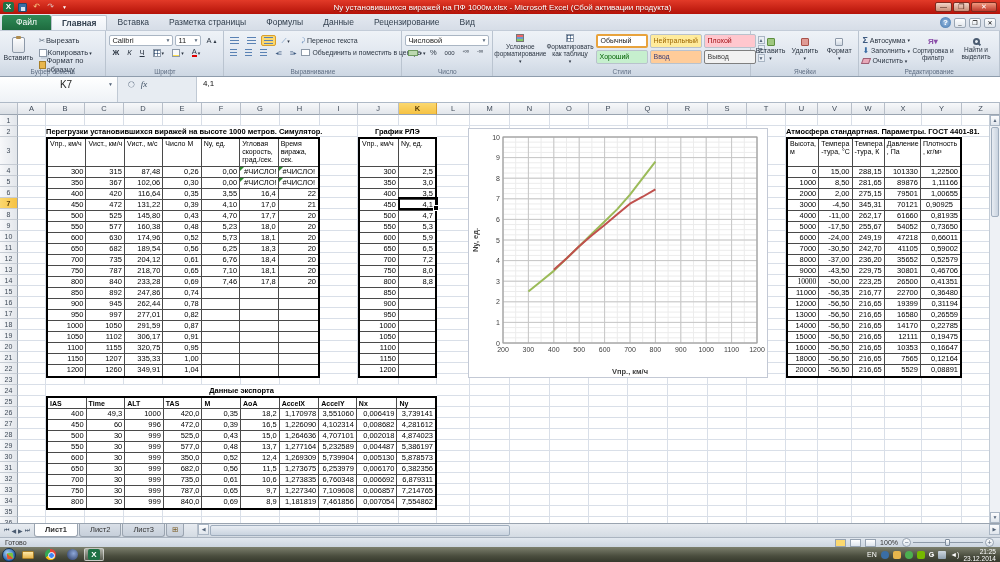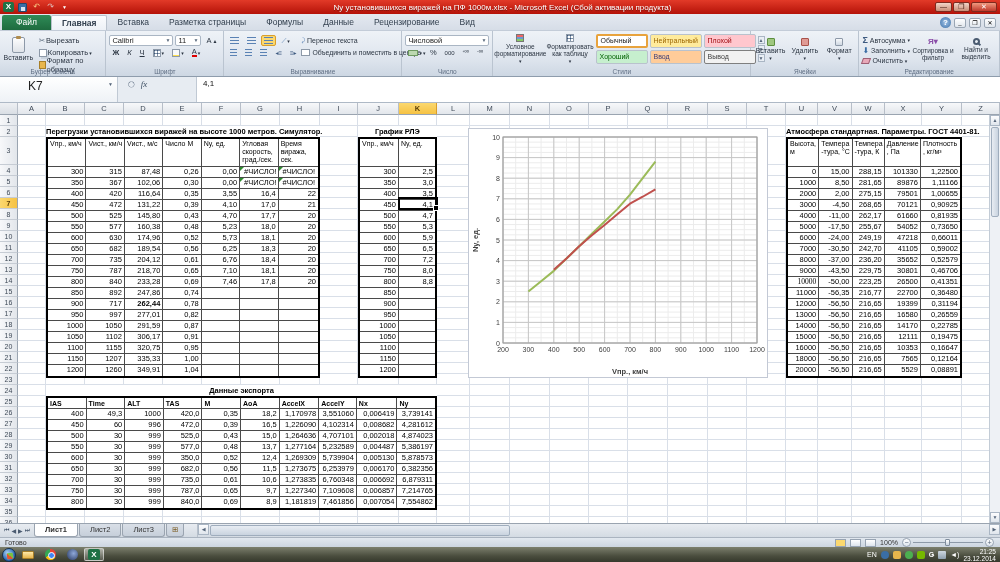--- a/index.html
+++ b/index.html
@@ -68,21 +68,21 @@
   .money-ic{display:inline-block;width:10px;height:6px;background:#bcd8b0;border:1px solid #6d9960;}
   .mini-ic{font-size:6px;color:#3d5a80;}
   .cellbtn-ic{display:inline-block;width:8px;height:8px;border-radius:1px;}
   .ins{background:#9fc77f;border:1px solid #5d8f3f;}
   .del{background:#e09a94;border:1px solid #a8524a;}
   .fmt{background:linear-gradient(#f7f9fb,#cfd8e2);border:1px solid #8d99a8;}
 
   
   .fbar{position:absolute;left:0;top:77px;width:1000px;height:26px;background:#e7ecf2;border-bottom:1px solid #aeb9c6;display:flex;}
   .namebox{width:118px;background:linear-gradient(#fff,#eef2f6);border-right:1px solid #c0c9d4;display:flex;align-items:flex-start;}
-  .namebox .nb-text{flex:1;font-size:12px;padding:2px 0 0 28px;color:#222;}
+  .namebox .nb-text{flex:1;font-size:10px;padding:2px 0 0 28px;color:#222;text-align:center;}
   .nb-arrow{width:13px;font-size:5px;color:#55657a;text-align:center;padding-top:4px;}
   .fx-zone{width:78px;display:flex;align-items:flex-start;gap:6px;padding:2px 0 0 10px;color:#55657a;}
   .fx{font-style:italic;font-family:"Liberation Serif",serif;font-size:9px;color:#3d4f63;}
   .finput{flex:1;background:#fff;border-left:1px solid #c0c9d4;font-size:8px;padding:2px 0 0 6px;color:#111;}
 
   
   .sheet{position:absolute;left:0;top:103px;width:1000px;height:420px;background:#fff;}
   .colheads{position:absolute;left:0;top:0;width:1000px;height:12px;display:flex;}
   .ch{height:12px;background:linear-gradient(#f7f8fa,#e2e6eb);border-right:1px solid #b7bec8;border-bottom:1px solid #9aa4b0;font-size:7.5px;color:#3f4a58;text-align:center;line-height:12px;}
   .ch.corner{background:linear-gradient(#eef0f3,#d9dee4);}
@@ -660,22 +660,22 @@
               <div class="tcell num" style="width: 39px; height: 11px;">850</div>
               <div class="tcell num" style="width: 39px; height: 11px;">892</div>
               <div class="tcell num" style="width: 39px; height: 11px;">247,86</div>
               <div class="tcell num" style="width: 39px; height: 11px;">0,74</div>
               <div class="tcell num" style="width: 39px; height: 11px;"></div>
               <div class="tcell num" style="width: 39px; height: 11px;"></div>
               <div class="tcell num" style="width: 40px; height: 11px;"></div>
             </div>
             <div class="trow">
               <div class="tcell num" style="width: 39px; height: 11px;">900</div>
-              <div class="tcell num" style="width: 39px; height: 11px;">717</div>
-              <div class="tcell num" style="width: 39px; height: 11px; font-weight: bold;">262,44</div>
+              <div class="tcell num" style="width: 39px; height: 11px;">945</div>
+              <div class="tcell num" style="width: 39px; height: 11px;">262,44</div>
               <div class="tcell num" style="width: 39px; height: 11px;">0,78</div>
               <div class="tcell num" style="width: 39px; height: 11px;"></div>
               <div class="tcell num" style="width: 39px; height: 11px;"></div>
               <div class="tcell num" style="width: 40px; height: 11px;"></div>
             </div>
             <div class="trow">
               <div class="tcell num" style="width: 39px; height: 11px;">950</div>
               <div class="tcell num" style="width: 39px; height: 11px;">997</div>
               <div class="tcell num" style="width: 39px; height: 11px;">277,01</div>
               <div class="tcell num" style="width: 39px; height: 11px;">0,82</div>
@@ -838,23 +838,23 @@
             <div class="trow">
               <div class="tcell num" style="width: 32px; height: 11px;">2000</div>
               <div class="tcell num" style="width: 34px; height: 11px;">2,00</div>
               <div class="tcell num" style="width: 33px; height: 11px;">275,15</div>
               <div class="tcell num" style="width: 37px; height: 11px;">79501</div>
               <div class="tcell num" style="width: 40px; height: 11px;">1,00655</div>
             </div>
             <div class="trow">
               <div class="tcell num" style="width: 32px; height: 11px;">3000</div>
               <div class="tcell num" style="width: 34px; height: 11px;">-4,50</div>
-              <div class="tcell num" style="width: 33px; height: 11px;">268,65</div>
+              <div class="tcell num" style="width: 33px; height: 11px;">345,31</div>
               <div class="tcell num" style="width: 37px; height: 11px;">70121</div>
-              <div class="tcell num" style="width: 40px; height: 11px;">0,90925</div>
+              <div class="tcell num" style="width: 40px; height: 11px; text-align: center;">0,90925</div>
             </div>
             <div class="trow">
               <div class="tcell num" style="width: 32px; height: 11px;">4000</div>
               <div class="tcell num" style="width: 34px; height: 11px;">-11,00</div>
               <div class="tcell num" style="width: 33px; height: 11px;">262,17</div>
               <div class="tcell num" style="width: 37px; height: 11px;">61660</div>
               <div class="tcell num" style="width: 40px; height: 11px;">0,81935</div>
             </div>
             <div class="trow">
               <div class="tcell num" style="width: 32px; height: 11px;">5000</div>

